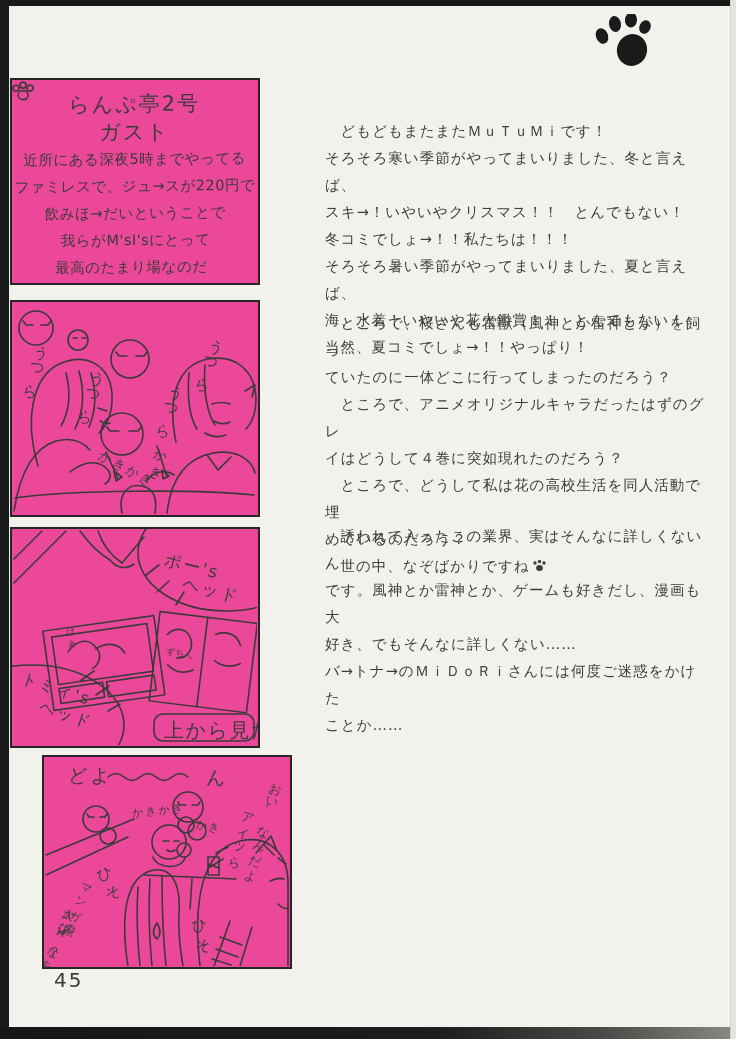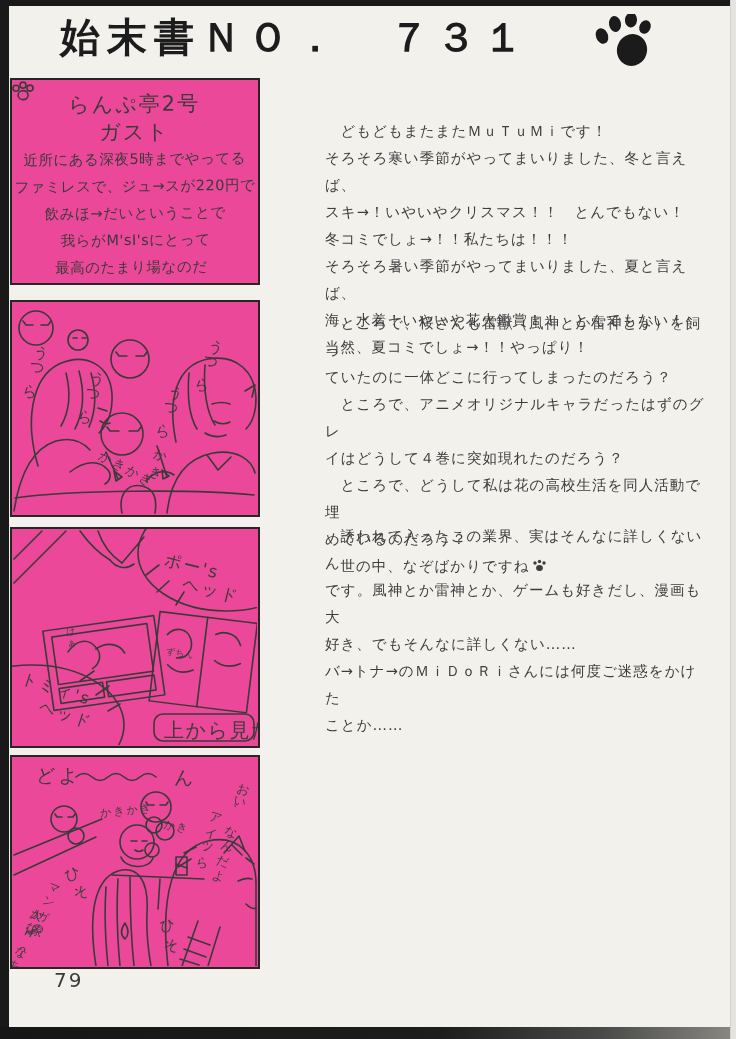--- a/index.html
+++ b/index.html
@@ -27,21 +27,21 @@
     position:absolute;left:10px;width:250px;
     border:2.5px solid #262626;background:#ec4899;box-sizing:border-box;overflow:hidden;
   }
   .panel svg{position:absolute;left:0;top:0;}
   .panel svg path,.panel svg circle,.panel svg ellipse,.panel svg rect,.panel svg line{
     fill:none;stroke:#3a3a3a;stroke-width:1.6;stroke-linecap:round;stroke-linejoin:round;
   }
   #panel1{top:78px;height:207px;}
   #panel2{top:300px;height:217px;}
   #panel3{top:527px;height:221px;}
-  #panel4{top:755px;height:214px;}
+  #panel4{top:755px;height:214px;margin-left:32px;}
   
   .hand{color:#3a3a3a;}
   .p1-text{position:relative;padding-top:10px;text-align:center;transform:rotate(-0.6deg);}
   .p1-big{font-size:21px;line-height:28px;letter-spacing:2px;}
   .p1-small{font-size:14.5px;line-height:27px;letter-spacing:0.5px;white-space:nowrap;}
   .paw-doodle{display:inline-block;vertical-align:-3px;margin-left:4px;}
   
   .sfx{position:absolute;white-space:nowrap;color:#3c3c3c;}
   .v{writing-mode:vertical-rl;text-orientation:upright;letter-spacing:3px;}
   
@@ -60,21 +60,20 @@
 </head>
 <body>
 
 <div class="screen">
 
   <div class="edge edge-left"></div>
   <div class="edge edge-top"></div>
   <div class="edge edge-bottom"></div>
   <div class="edge-right"></div>
 
-  <div class="title">始末書ＮＯ．　７３１</div>
 
   <span class="title-paw">
     <svg width="70" height="54" viewBox="0 0 70 54">
       <g fill="#1b1b1b">
         <ellipse cx="12" cy="22" rx="6" ry="8" transform="rotate(-24 12 22)"></ellipse>
         <ellipse cx="25" cy="10" rx="6" ry="8" transform="rotate(-10 25 10)"></ellipse>
         <ellipse cx="41" cy="6" rx="6" ry="7.5" transform="rotate(6 41 6)"></ellipse>
         <ellipse cx="55" cy="13" rx="5.5" ry="7" transform="rotate(26 55 13)"></ellipse>
         <ellipse cx="42" cy="36" rx="15" ry="16" transform="rotate(18 42 36)"></ellipse>
       </g>
@@ -259,15 +258,15 @@
           </svg></span></p>
   </div>
   <div class="col" id="para3">
     <p>　誘われて入ったこの業界、実はそんなに詳しくないん
 です。風神とか雷神とか、ゲームも好きだし、漫画も大
 好き、でもそんなに詳しくない……
 バ→トナ→のＭｉＤｏＲｉさんには何度ご迷惑をかけた
 ことか……</p>
   </div>
 
-  <div class="page-num">79</div>
+  <div class="page-num">45</div>
 
 </div>
 
 </body></html>

